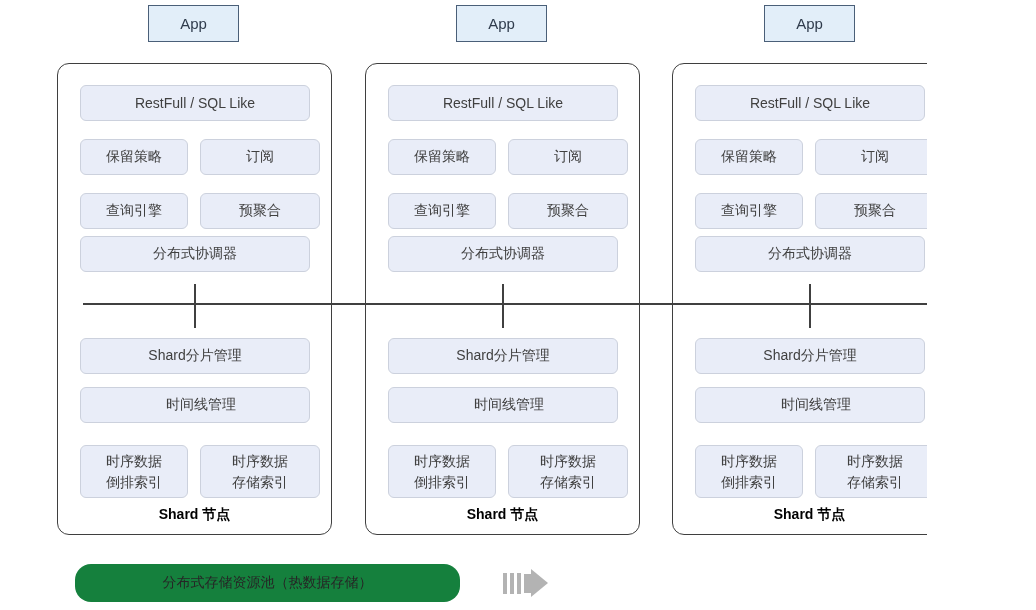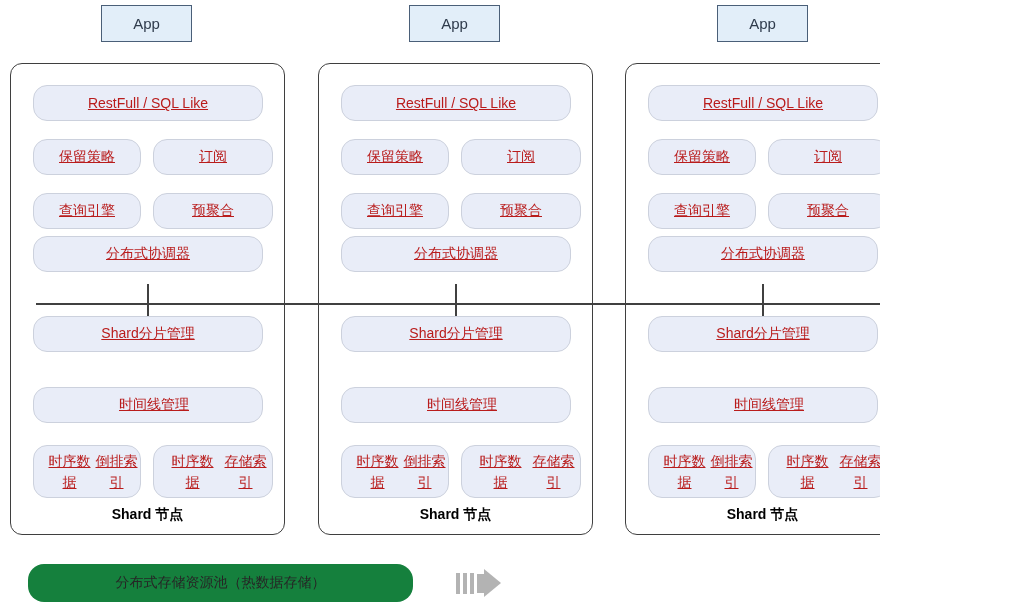--- a/index.html
+++ b/index.html
@@ -7,20 +7,21 @@
   body {
     font-family: "Liberation Sans", "DejaVu Sans", sans-serif;
     color: #222;
   }
   .canvas {
     position: relative;
     width: 880px;
     height: 610px;
     background: #ffffff;
     overflow: hidden;
+    margin-left: 47px;
   }
 
   
   .app-box {
     position: absolute;
     top: 5px;
     width: 91px;
     height: 37px;
     background: #e2eef9;
     border: 1px solid #4a5f78;
@@ -51,39 +52,38 @@
     border: 1.5px solid #3f3f3f;
     border-radius: 12px;
     background: transparent;
     z-index: 1;
   }
   .module {
     position: absolute;
     height: 36px;
     background: #e9edf8;
     border: 1px solid #ccd1dd;
-    border-radius: 14px;
+    border-radius: 6px;
     display: flex;
     align-items: center;
     justify-content: center;
     font-size: 14px;
-    color: #b91c1c;
+    color: #404040;
     text-align: center;
-    text-decoration: underline;
   }
   .module.full  { left: 22px; width: 230px; }
   .module.half-l { left: 22px;  width: 108px; }
   .module.half-r { left: 142px; width: 120px; }
   .r1 { top: 21px; }
   .r2 { top: 75px; }
   .r3 { top: 129px; }
   .r4 { top: 172px; }
-  .r5 { top: 252px; }
+  .r5 { top: 274px; }
   .r6 { top: 323px; padding-left: 12px; }
-  .r7 { top: 381px; height: 53px; flex-direction: row; line-height: 1.45; padding-left: 12px; }
+  .r7 { top: 381px; height: 53px; flex-direction: column; line-height: 1.45; }
   .connector {
     position: absolute;
     left: calc(50% - 1px);
     top: 220px;
     width: 2px;
     height: 44px;
     background: #404040;
   }
   .node-label {
     position: absolute;

